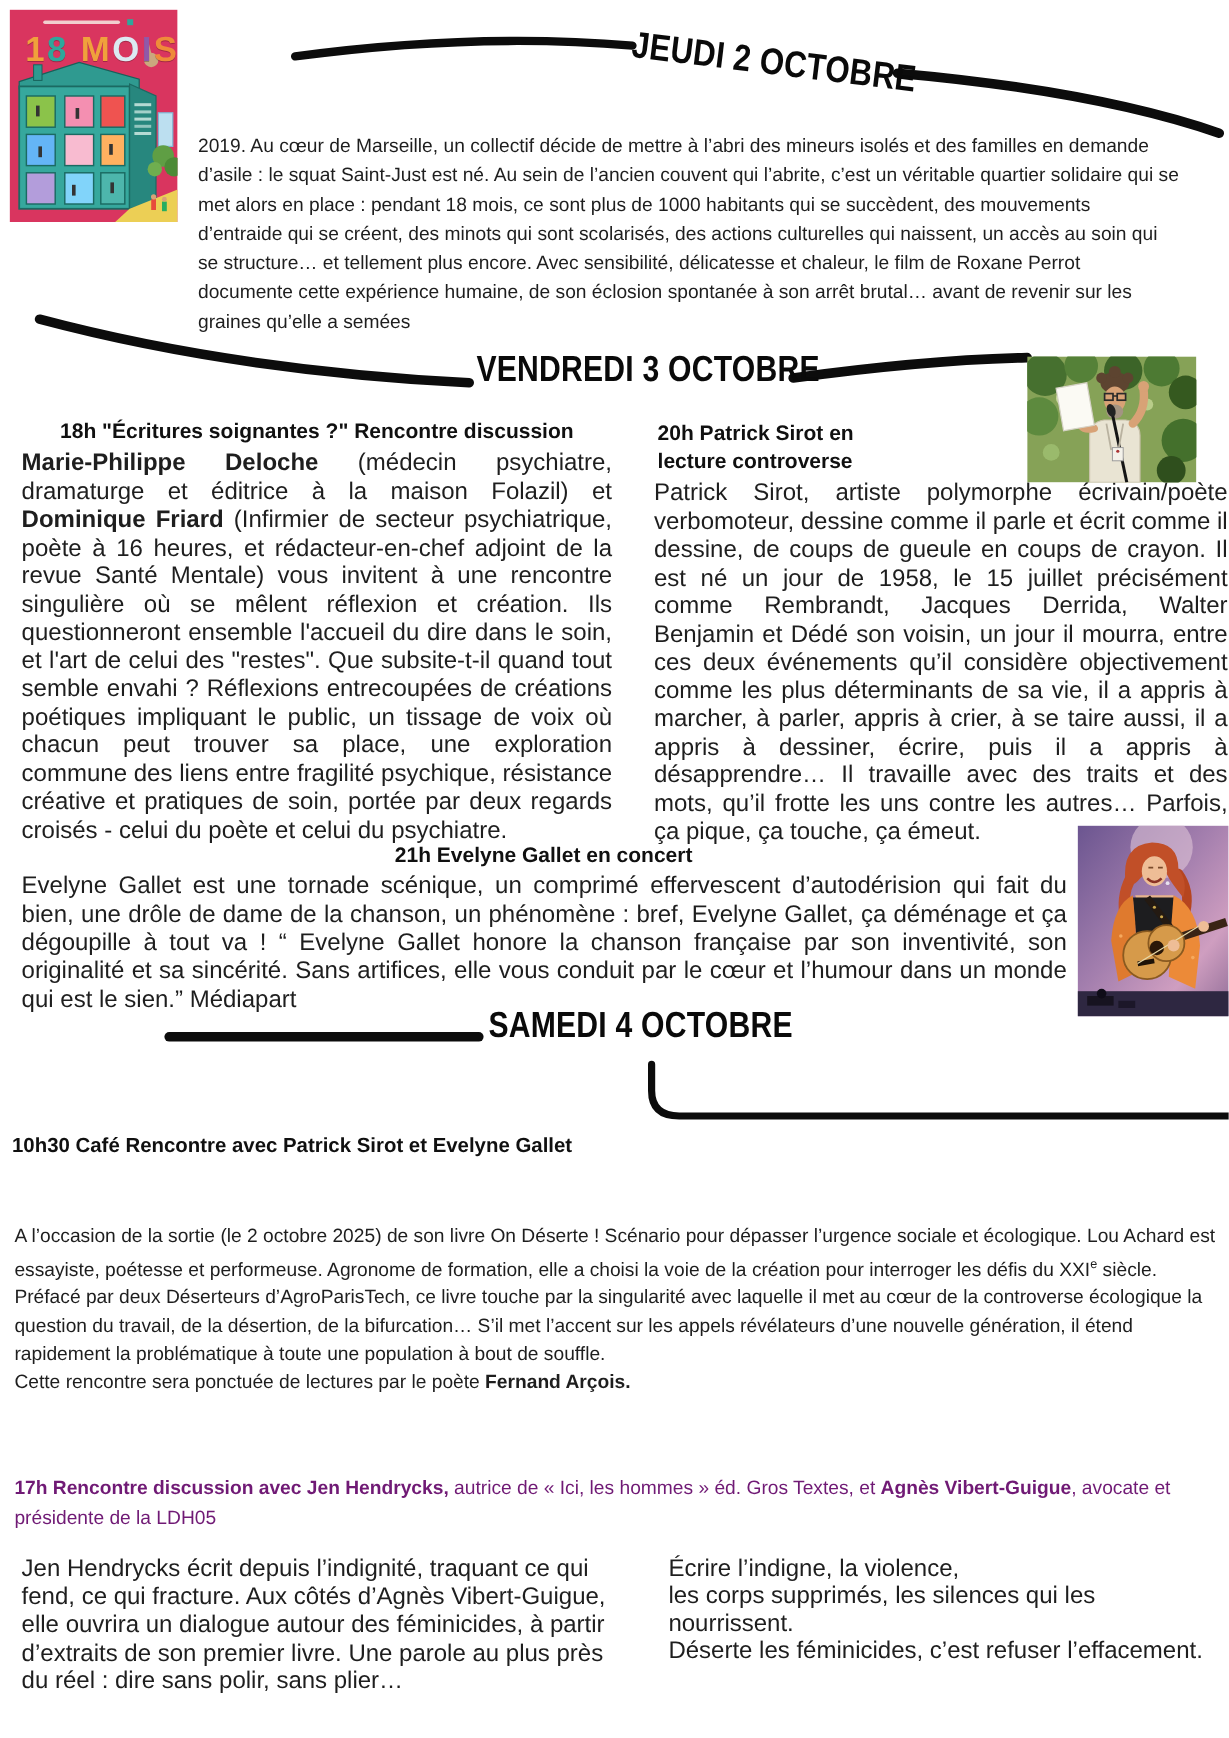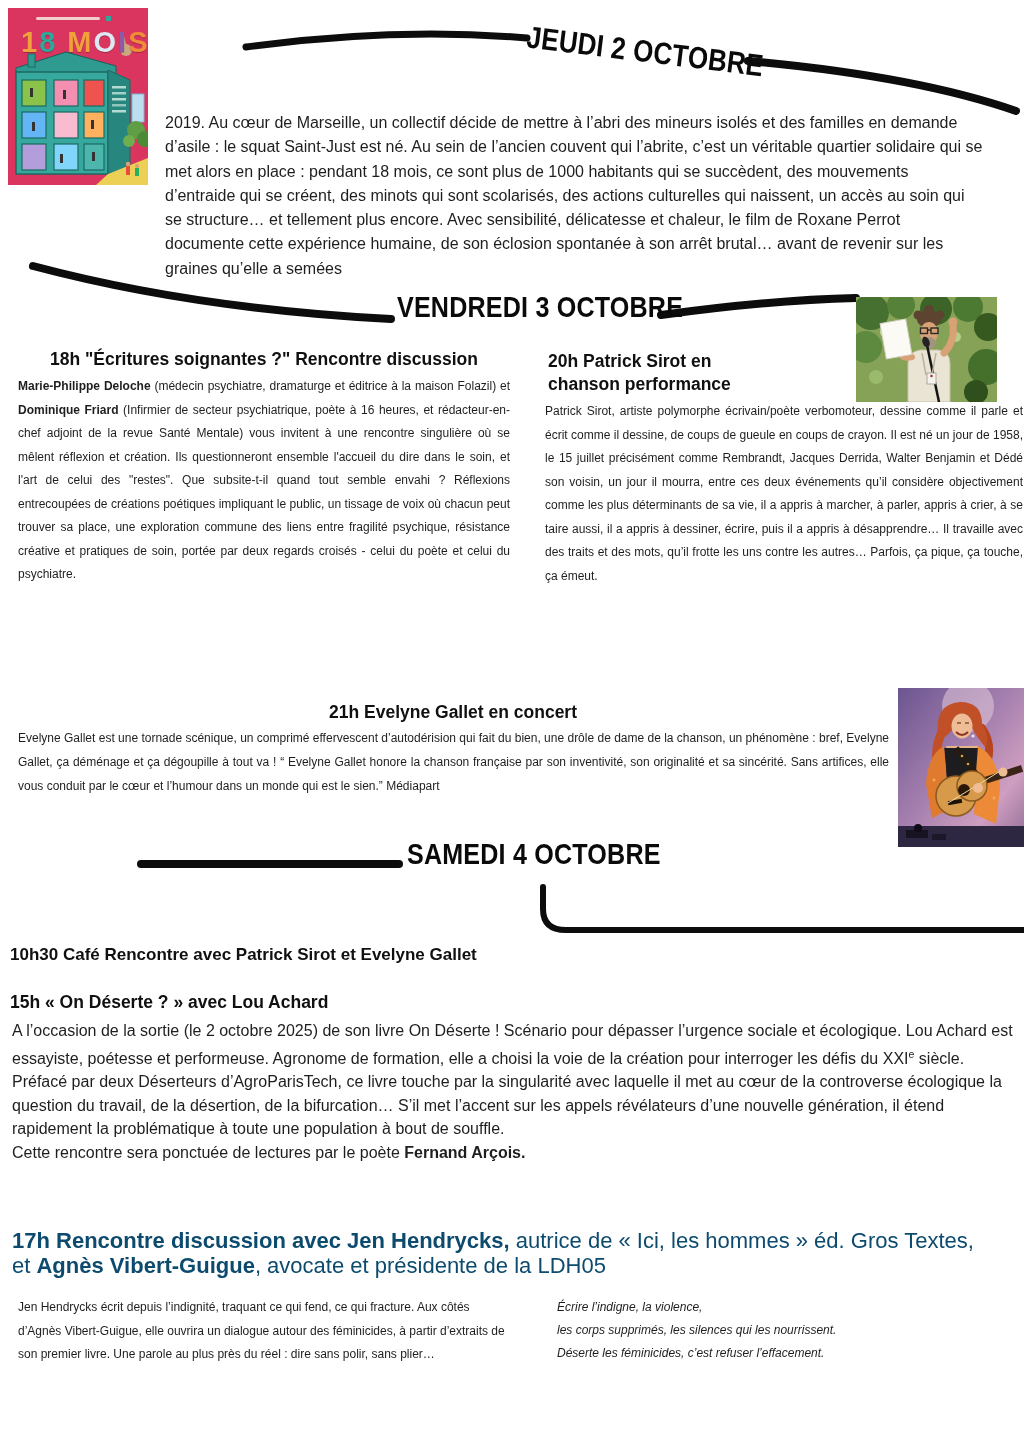--- a/index.html
+++ b/index.html
@@ -4,24 +4,24 @@
 <style>
   *{box-sizing:border-box}
   html,body{margin:0;padding:0;background:#ffffff}
   .page{position:relative;width:1024px;height:1448px;background:#fff;color:#1d1d1d;
         font-family:"Liberation Sans","DejaVu Sans",sans-serif;overflow:hidden}
   .abs{position:absolute}
   .overlay{position:absolute;left:0;top:0;width:1024px;height:1448px;pointer-events:none}
   .evt-title{font-weight:700;font-size:17px;color:#101010}
   .evt-title-lg{font-weight:700;font-size:17.5px;color:#101010}
   .body16{font-size:16px;line-height:24.3px;color:#1e1e1e}
-  .col-body{font-size:12px;line-height:23.5px;color:#1e1e1e}
+  .col-body{font-size:20px;line-height:23.5px;color:#1e1e1e}
   .just{text-align:justify}
   .center{text-align:center}
-  .italic{font-style:italic}
+  .italic{}
   sup{font-size:66%}
   .day span{display:inline-block;font-weight:700;font-size:27px;color:#0a0a0a;
             letter-spacing:.2px;white-space:nowrap;transform:scale(.93,1.12);
             transform-origin:left bottom}
   .day-jeudi span{font-size:28px;transform:rotate(7deg) scale(.93,1.1);transform-origin:left top}
   .poster-title{font-weight:700;font-size:29px;letter-spacing:2px;
                 text-shadow:0 1px 0 rgba(0,0,0,.25);white-space:nowrap}
   .sirot-title div{line-height:23px}
   .poem div{line-height:23px}
   .footer-line{margin-top:0}
@@ -100,21 +100,21 @@
 
   <div class="abs day" style="left:397px;top:294px">
     <span>VENDREDI 3 OCTOBRE</span>
   </div>
 
   <div class="abs evt-title-lg center" style="left:18px;top:349px;width:492px">18h "Écritures soignantes ?" Rencontre discussion</div>
   <div class="abs col-body just" style="left:18px;top:375px;width:492px"><span style="font-weight: 700;">Marie-Philippe Deloche</span><span> (médecin psychiatre, dramaturge et éditrice à la maison Folazil) et </span><span style="font-weight: 700;">Dominique Friard</span><span> (Infirmier de secteur psychiatrique, poète à 16 heures, et rédacteur-en-chef adjoint de la revue Santé Mentale) vous invitent à une rencontre singulière où se mêlent réflexion et création. Ils questionneront ensemble l'accueil du dire dans le soin, et l'art de celui des "restes". Que subsite-t-il quand tout semble envahi ? Réflexions entrecoupées de créations poétiques impliquant le public, un tissage de voix où chacun peut trouver sa place, une exploration commune des liens entre fragilité psychique, résistance créative et pratiques de soin, portée par deux regards croisés - celui du poète et celui du psychiatre.</span></div>
 
   <div class="abs evt-title-lg sirot-title" style="left:548px;top:350px">
     <div>20h Patrick Sirot en</div>
-    <div>chanson performance</div>
+    <div>lecture controverse</div>
   </div>
   <div class="abs col-body just" style="left:545px;top:400px;width:478px">Patrick Sirot, artiste polymorphe écrivain/poète verbomoteur, dessine comme il parle et écrit comme il dessine, de coups de gueule en coups de crayon. Il est né un jour de 1958, le 15 juillet précisément comme Rembrandt, Jacques Derrida, Walter Benjamin et Dédé son voisin, un jour il mourra, entre ces deux événements qu’il considère objectivement comme les plus déterminants de sa vie, il a appris à marcher, à parler, appris à crier, à se taire aussi, il a appris à dessiner, écrire, puis il a appris à désapprendre… Il travaille avec des traits et des mots, qu’il frotte les uns contre les autres… Parfois, ça pique, ça touche, ça émeut.</div>
 
   <div class="abs" style="left:856px;top:297px;width:141px;height:105px">
     <svg width="141" height="105" viewBox="0 0 141 105">
       <rect width="141" height="105" fill="#86a257"></rect>
       <circle cx="15" cy="15" r="18" fill="#46702f"></circle>
         <circle cx="45" cy="8" r="14" fill="#558138"></circle>
       <circle cx="80" cy="12" r="16" fill="#3c6428"></circle>
         <circle cx="112" cy="10" r="15" fill="#4d7a33"></circle>
@@ -205,27 +205,26 @@
       <circle cx="105" cy="84" r="4.5" fill="#eebd96"></circle>
     </svg>
   </div>
 
   <div class="abs day" style="left:407px;top:841px">
     <span>SAMEDI 4 OCTOBRE</span>
   </div>
 
   <div class="abs evt-title" style="left:10px;top:945px">10h30 Café Rencontre avec Patrick Sirot et Evelyne Gallet</div>
 
-  <div class="abs evt-title-lg" style="left:10px;top:992px">15h « On Déserte ? » avec Lou Achard</div>
   <div class="abs" style="left:12px;top:1019px;width:1004px">
     <div class="body16" style="line-height:23.5px"><span>A l’occasion de la sortie (le 2 octobre 2025) de son livre On Déserte ! Scénario pour dépasser l’urgence sociale et écologique. Lou Achard est essayiste, poétesse et performeuse. Agronome de formation, elle a choisi la voie de la création pour interroger les défis du XXI</span><sup>e</sup><span> siècle. Préfacé par deux Déserteurs d’AgroParisTech, ce livre touche par la singularité avec laquelle il met au cœur de la controverse écologique la question du travail, de la désertion, de la bifurcation… S’il met l’accent sur les appels révélateurs d’une nouvelle génération, il étend rapidement la problématique à toute une population à bout de souffle.</span></div>
     <div class="body16 footer-line" style="line-height:23.5px"><span>Cette rencontre sera ponctuée de lectures par le poète </span><span style="font-weight: 700; margin-top: 31px;">Fernand Arçois.</span></div>
   </div>
 
-  <div class="abs" style="left:12px;top:1229px;width:968px;font-size:22px;line-height:24.5px;color:#0c4a6e"><span style="font-weight: 700;">17h Rencontre discussion avec Jen Hendrycks,</span><span> autrice de « Ici, les hommes » éd. Gros Textes, et </span><span style="font-weight: 700;">Agnès Vibert-Guigue</span><span>, avocate et présidente de la LDH05</span></div>
+  <div class="abs" style="left:12px;top:1229px;width:968px;font-size:16px;line-height:24.5px;color:#701a75"><span style="font-weight: 700;">17h Rencontre discussion avec Jen Hendrycks,</span><span> autrice de « Ici, les hommes » éd. Gros Textes, et </span><span style="font-weight: 700;">Agnès Vibert-Guigue</span><span>, avocate et présidente de la LDH05</span></div>
 
   <div class="abs col-body" style="left:18px;top:1296px;width:494px">Jen Hendrycks écrit depuis l’indignité, traquant ce qui fend, ce qui fracture. Aux côtés d’Agnès Vibert-Guigue, elle ouvrira un dialogue autour des féminicides, à partir d’extraits de son premier livre. Une parole au plus près du réel : dire sans polir, sans plier…</div>
 
   <div class="abs col-body italic poem" style="left:557px;top:1296px;width:464px">
       <div>Écrire l’indigne, la violence,</div>
       <div>les corps supprimés, les silences qui les nourrissent.</div>
       <div>Déserte les féminicides, c’est refuser l’effacement.</div>
     </div>
 
 </div>

